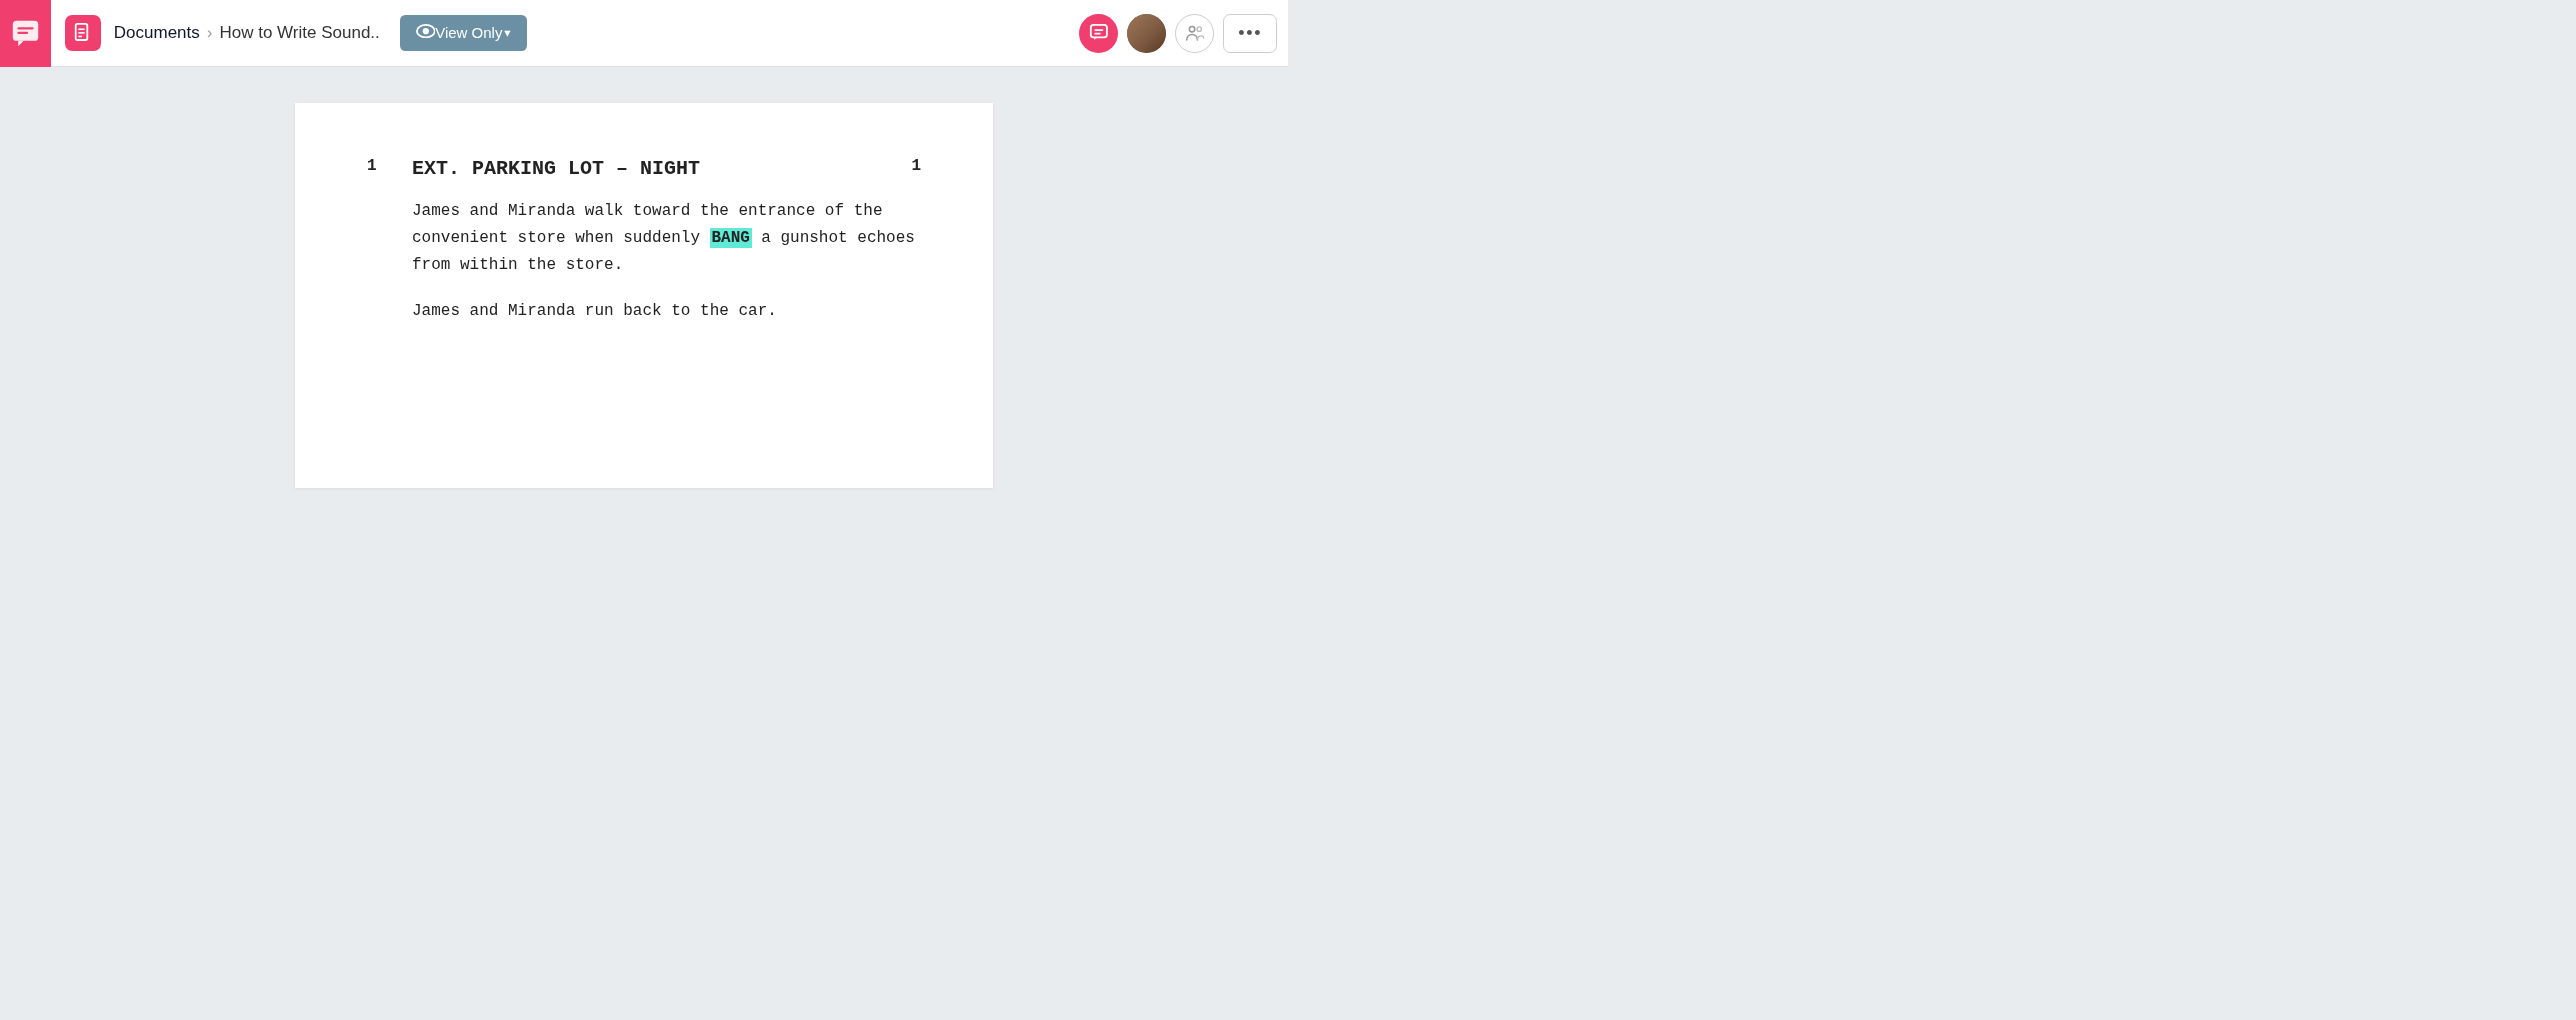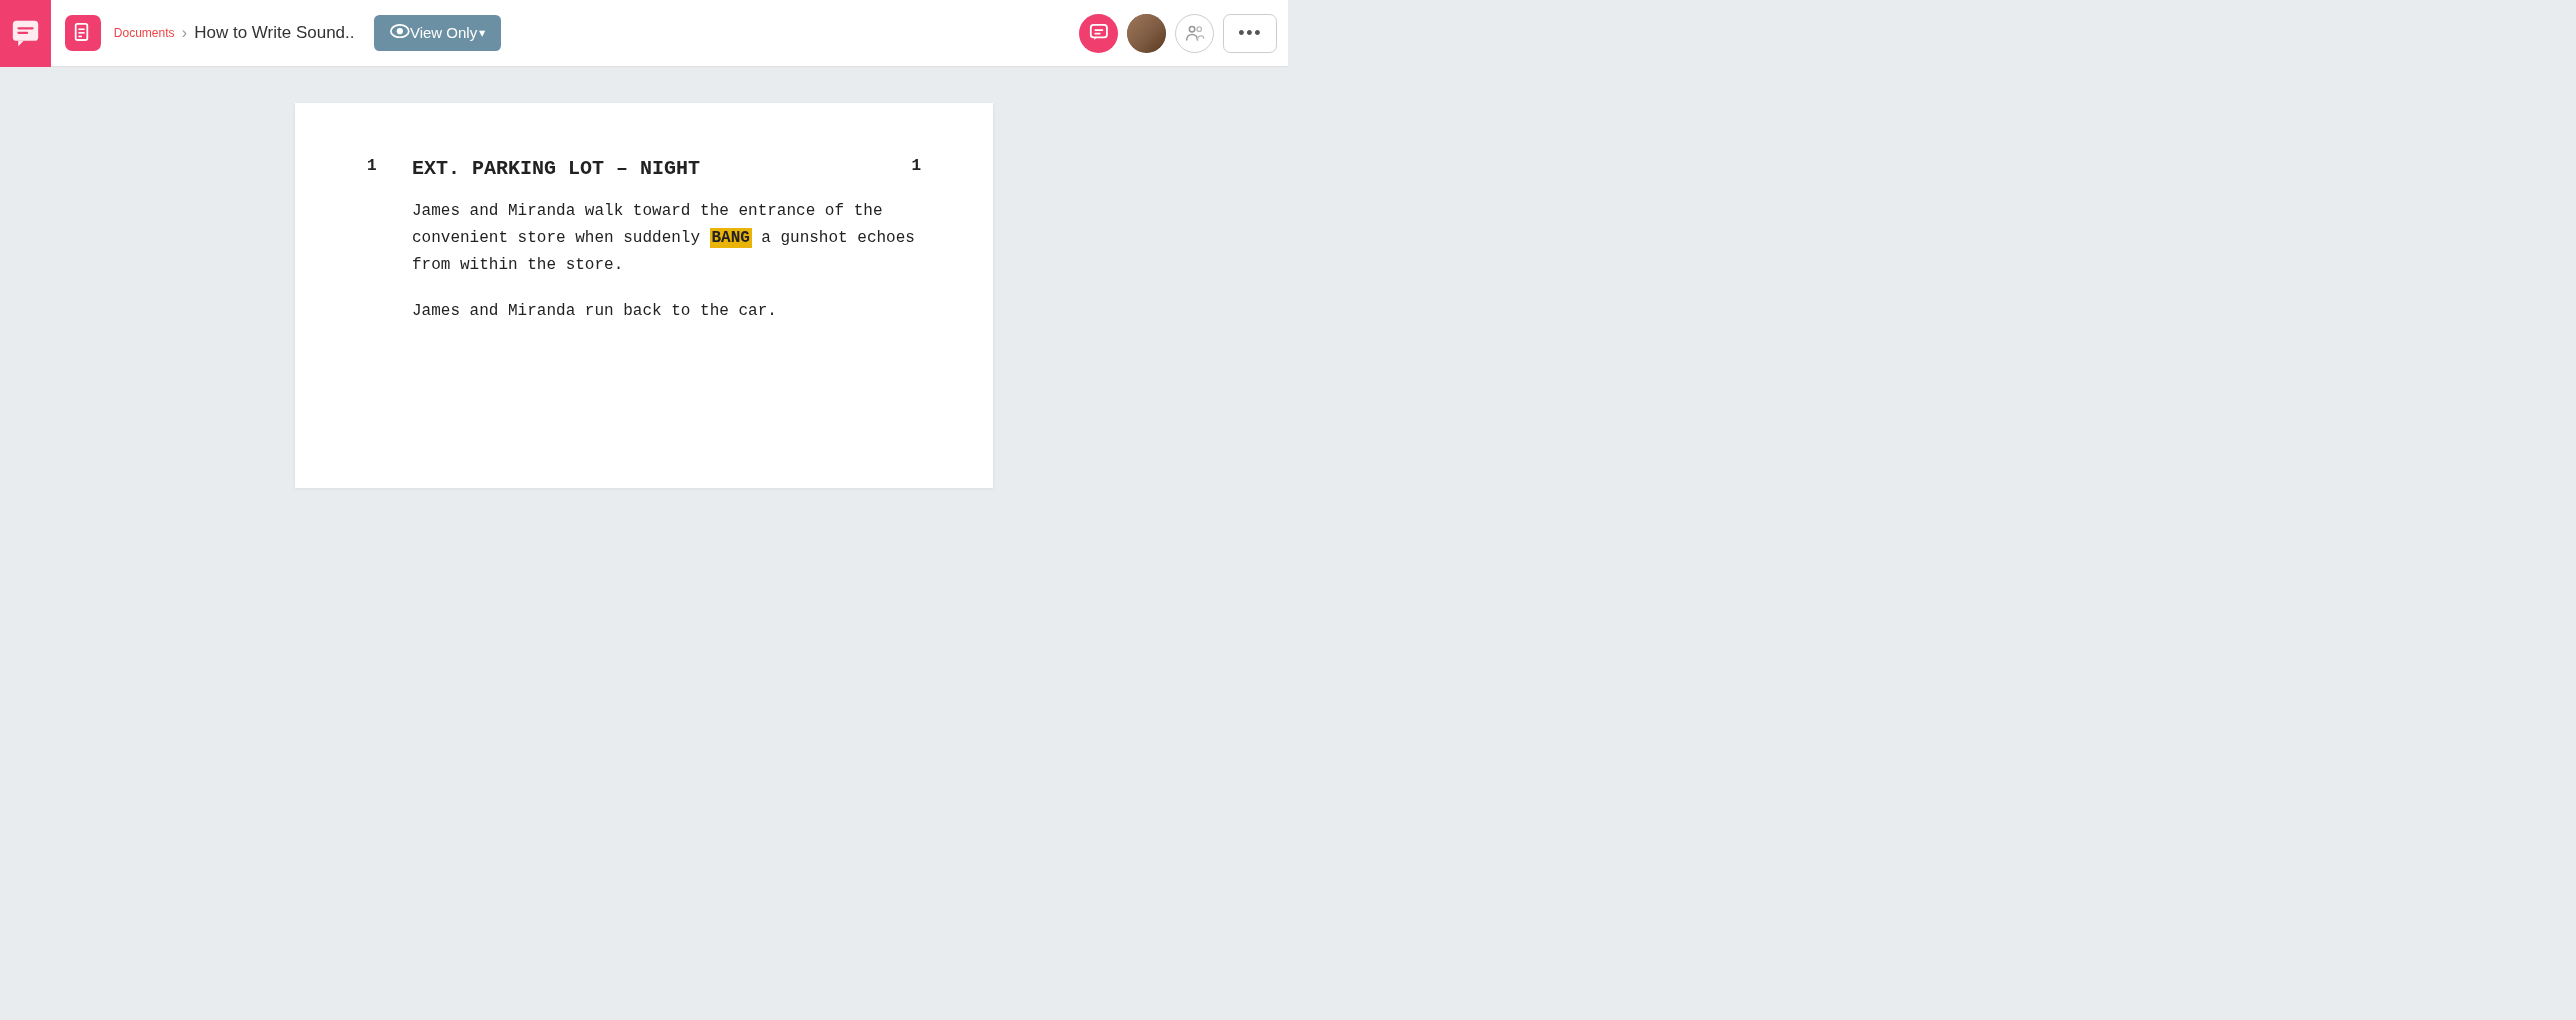--- a/index.html
+++ b/index.html
@@ -55,22 +55,22 @@
     }
 
     .breadcrumb {
       display: flex;
       align-items: center;
       margin-left: 12.5px;
       gap: 7.2px;
     }
 
     .breadcrumb-link {
-      color: #ef4444;
-      font-size: 12px;
+      color: #0f172a;
+      font-size: 17px;
       font-weight: 400;
       cursor: pointer;
       text-decoration: none;
     }
 
     .breadcrumb-sep {
       color: #999;
       font-size: 16px;
     }
 
@@ -240,21 +240,21 @@
     .script-paragraph {
       font-family: 'Courier New', Courier, monospace;
       font-size: 16px;
       color: #222;
       line-height: 1.7;
       margin-bottom: 18px;
       max-width: 519px;
     }
 
     .highlight {
-      background: #eab308;
+      background: #5eead4;
       font-weight: 700;
       padding: 0.9px 1.8px;
     }
 
     .right-sidebar {
       width: 51px;
       background: #e8ecef;
       flex-shrink: 0;
     }
   </style>

